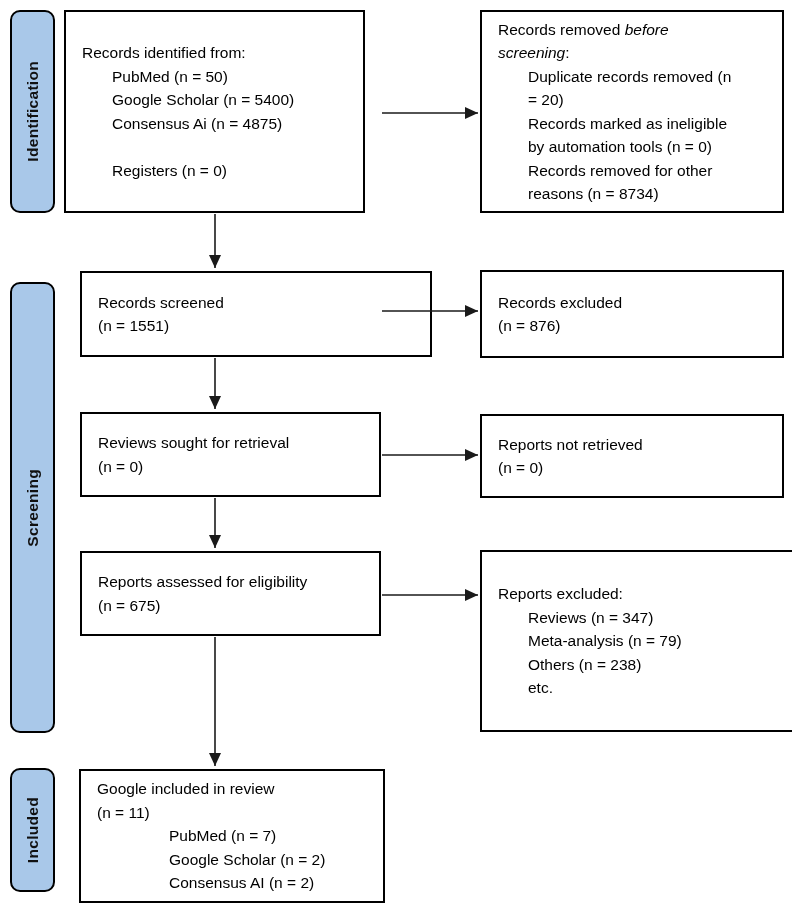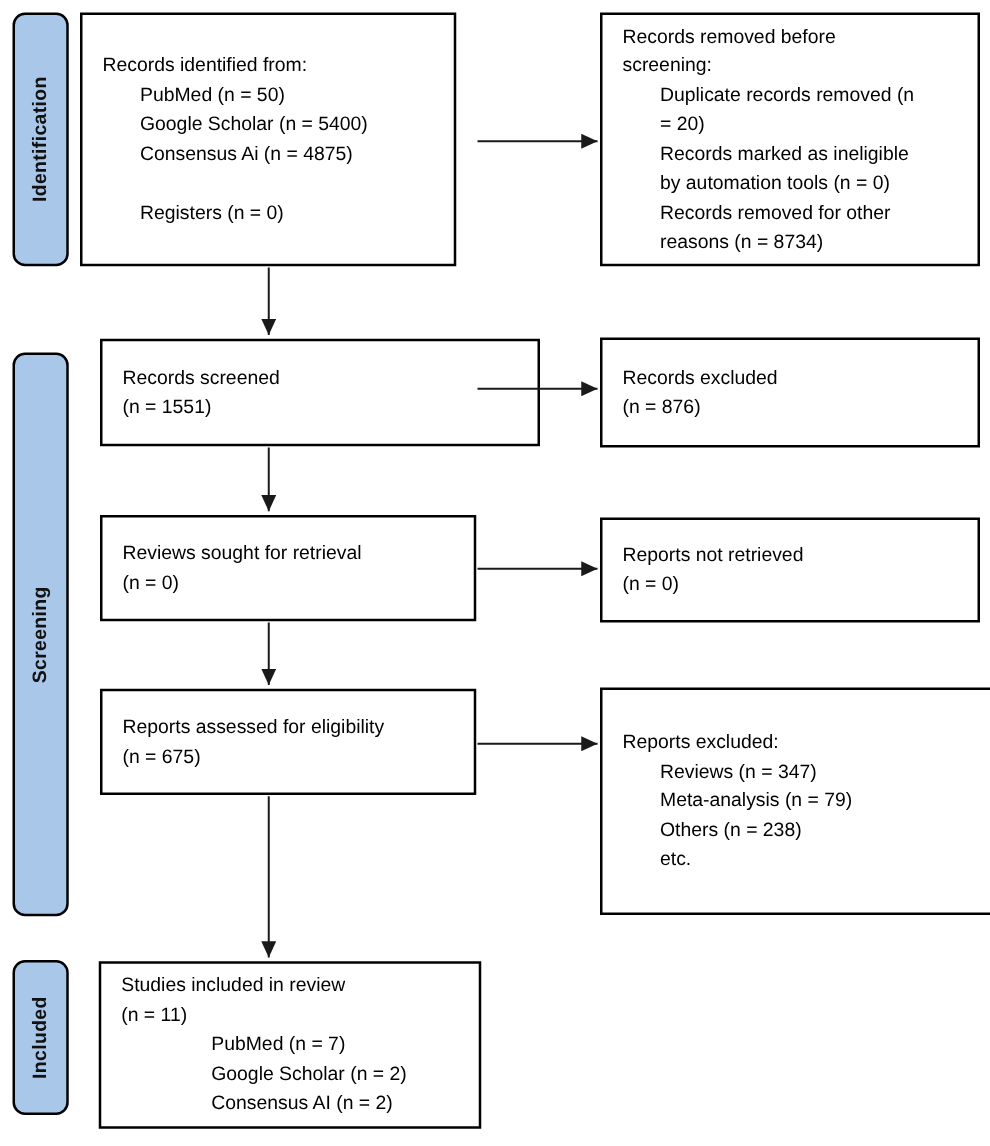--- a/index.html
+++ b/index.html
@@ -22,21 +22,21 @@
     padding:6px 8px 6px 16px;
     font-size:15.5px;
   }
   .ln{
     line-height:23.5px;
     min-height:23.5px;
     white-space:pre;
   }
   .ind1{padding-left:30px;}
   .ind2{padding-left:72px;}
-  .it{}
+  .it{font-style:italic;}
   .stage{
     position:absolute;
     box-sizing:border-box;
     left:10px;width:45px;
     background:var(--stage-fill,#a9c8e9);
     border:2px solid var(--box-border,#000000);
     border-radius:10px;
     display:flex;
     align-items:center;
     justify-content:center;
@@ -115,21 +115,21 @@
   </div>
   <div class="box" style="left:480px;top:550px;width:344px;height:182px">
     <div class="ln">Reports excluded:</div>
     <div class="ln ind1">Reviews (n = 347)</div>
     <div class="ln ind1">Meta-analysis (n = 79)</div>
     <div class="ln ind1">Others (n = 238)</div>
     <div class="ln ind1">etc.</div>
   </div>
 
   <div class="box" style="left:79px;top:769px;width:306px;height:134px">
-    <div class="ln">Studies included in review</div>
+    <div class="ln">Google included in review</div>
     <div class="ln">(n = 11)</div>
     <div class="ln ind2">PubMed (n = 7)</div>
     <div class="ln ind2">Google Scholar (n = 2)</div>
     <div class="ln ind2">Consensus AI (n = 2)</div>
   </div>
 
   <svg id="arrows" width="792" height="917" viewBox="0 0 792 917">
     <defs>
       <marker id="ah" markerUnits="userSpaceOnUse" markerWidth="14" markerHeight="12" refX="13" refY="6" orient="auto">
         <path d="M0,0 L13,6 L0,12 Z" fill="#1a1a1a"></path>

